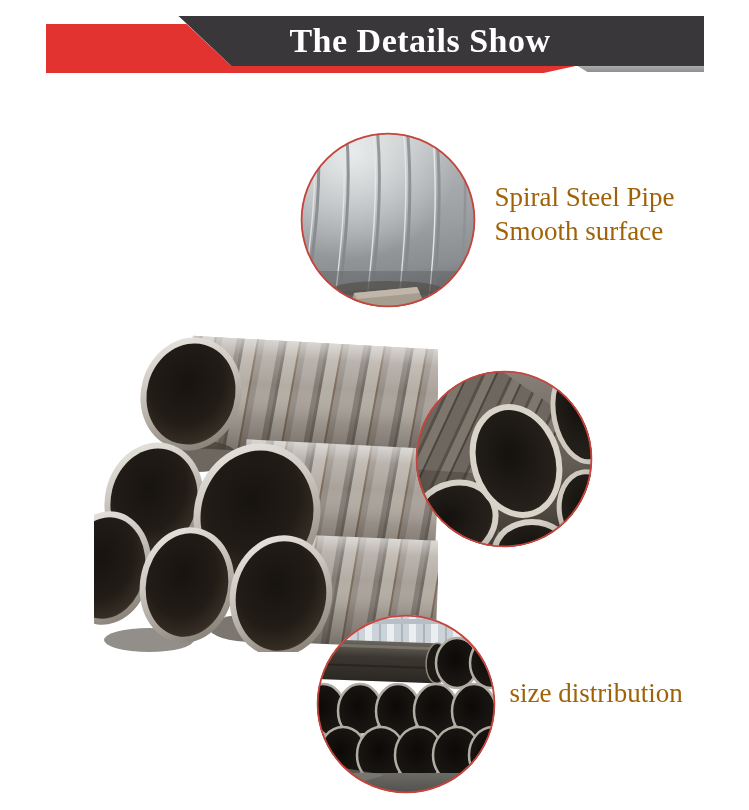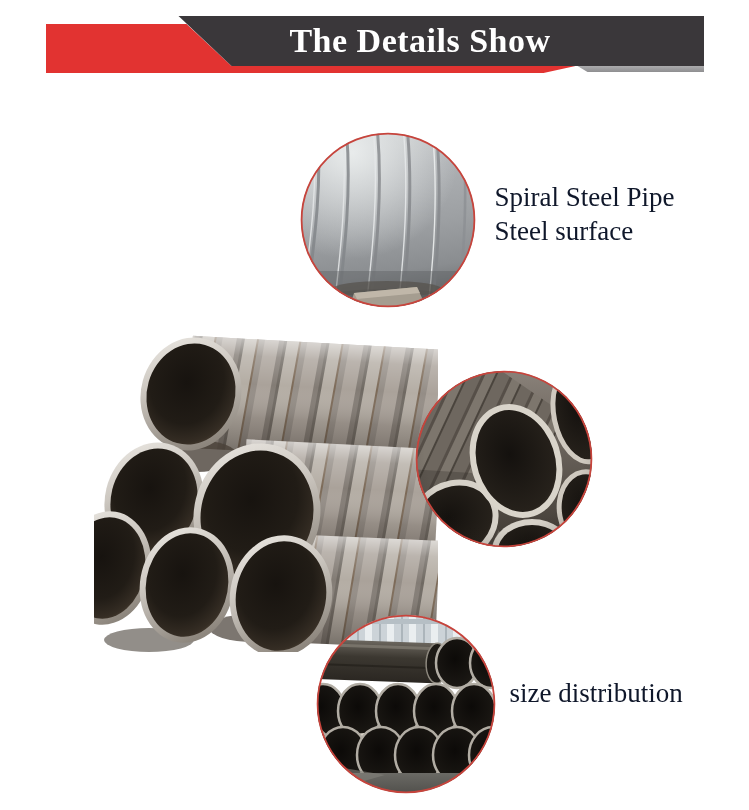--- a/index.html
+++ b/index.html
@@ -32,21 +32,21 @@
     margin:0;
   }
   
   .circle-fig { position:absolute; margin:0; padding:0; line-height:0; }
   .fig-top    { left:253px; top:115px; }
   .fig-mid    { left:368px; top:353px; }
   .fig-bottom { left:269px; top:597px; }
   .main-photo { position:absolute; left:8px; top:296px; line-height:0; }
   
   .caption {
-    position:absolute; color:#0f172a; font-size:27px; line-height:34px;
+    position:absolute; color:#a16207; font-size:27px; line-height:34px;
     font-family:"Liberation Serif", serif; white-space:nowrap;
   }
   .cap-top    { left:449px; top:164px; }
   .cap-mid    { left:559px; top:401px; }
   .cap-bottom { left:464px; top:660px; }
   .caption span { display:block; }
 </style>
 </head>
 <body>
 
@@ -179,21 +179,21 @@
         <ellipse cx="89" cy="190" rx="115" ry="32" fill="#4e5152" opacity="0.5"></ellipse>
         <ellipse cx="88" cy="158" rx="55" ry="8" fill="#55514b" opacity="0.7"></ellipse>
         <path d="M55 162 L118 156 L128 178 L50 178 Z" fill="#a59d90"></path>
         <path d="M55 162 L118 156 L121 162 L58 168 Z" fill="#c4bcae" opacity="0.85"></path>
       </g>
       <circle cx="89" cy="89" r="86.4" fill="none" stroke="#c7443c" stroke-width="1.8"></circle>
     </svg>
   </figure>
   <div class="caption cap-top">
     <span>Spiral Steel Pipe</span>
-    <span>Steel surface</span>
+    <span>Smooth surface</span>
   </div>
 
   <figure class="circle-fig fig-mid">
     <svg width="180" height="180" viewBox="0 0 180 180">
       <defs>
         <clipPath id="c2clip">
             <circle cx="90" cy="90" r="88"></circle>
           </clipPath>
         <linearGradient id="c2bg" x1="0" y1="0" x2="0" y2="1">
           <stop offset="0" stop-color="#8a827a"></stop>

